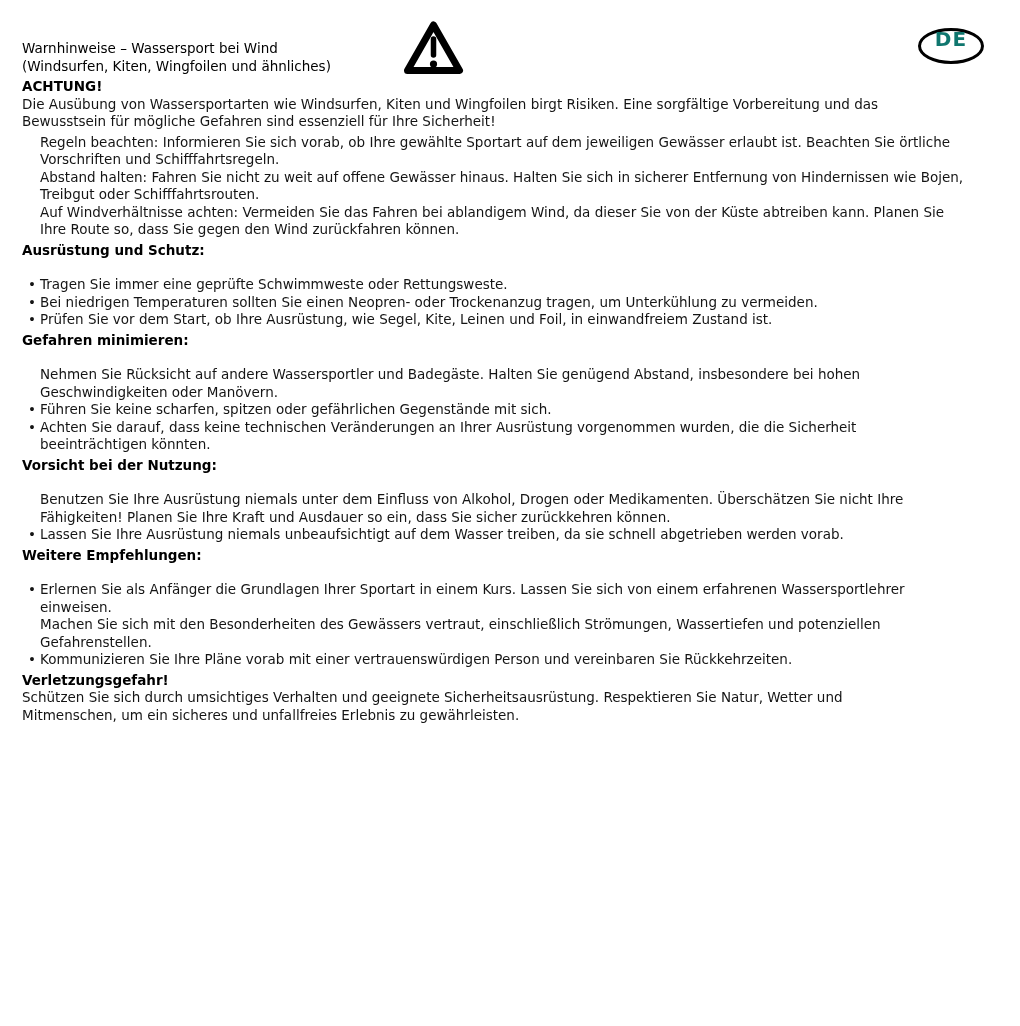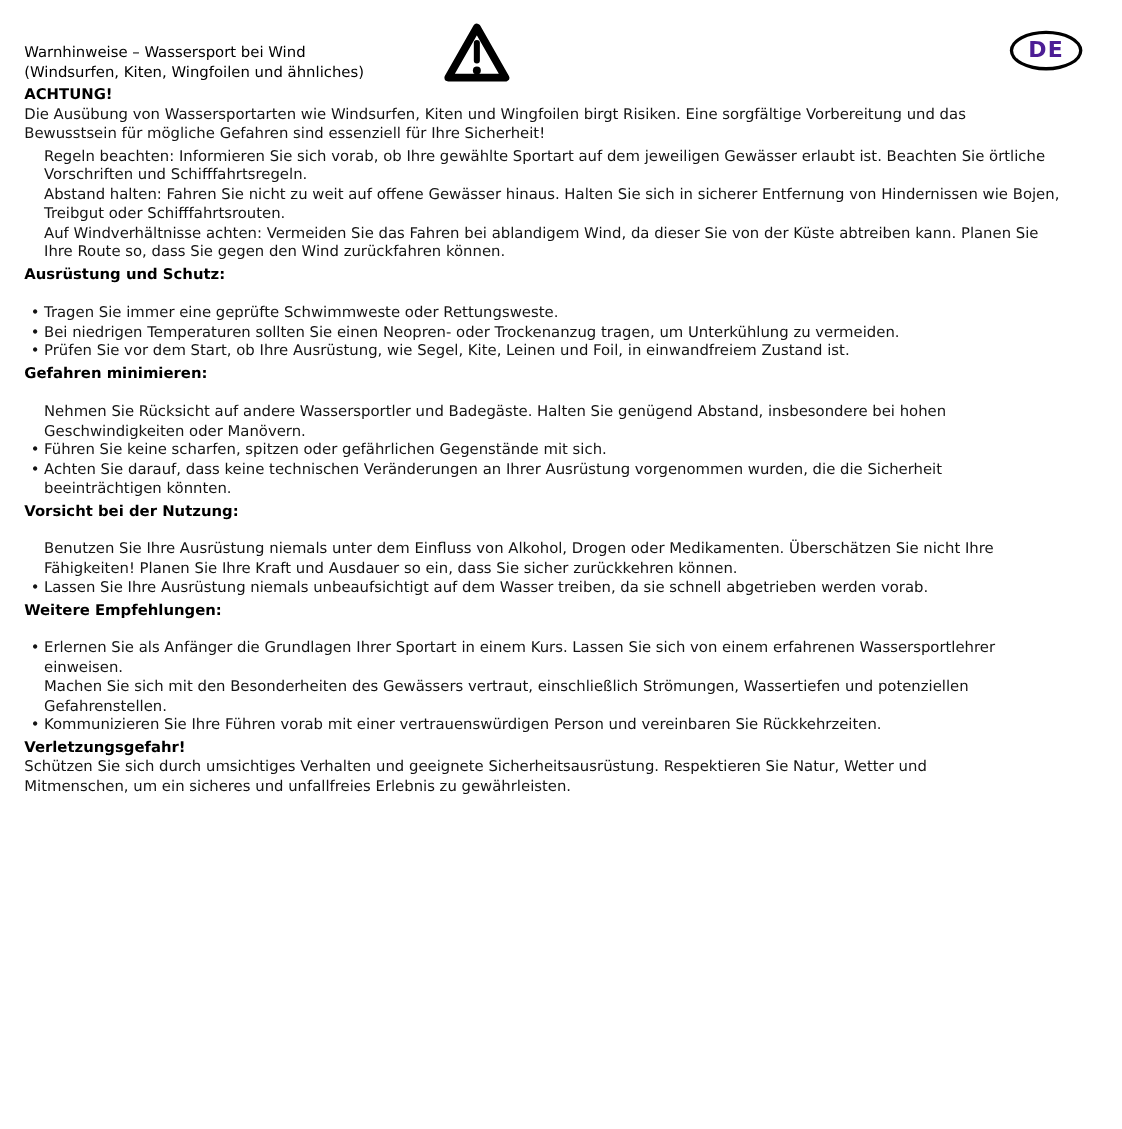--- a/index.html
+++ b/index.html
@@ -25,26 +25,26 @@
   }
   .lang-badge {
     position: absolute;
     left: 918px;
     top: 28px;
     width: 60px;
     height: 30px;
     border: 3px solid #000;
     border-radius: 50%;
     display: flex;
-    align-items: center;
+    align-items: flex-start;
     justify-content: center;
     font-weight: bold;
     font-size: 20px;
     letter-spacing: 1px;
-    color: #4c1d95;
+    color: #0f766e;
   }
 
   
   .section { margin-top: 3px; }
   .heading { font-weight: bold; color: #000; }
   .list-section .heading { margin-bottom: 17px; }
   p.para { margin: 0; max-width: 900px; }
   .items { max-width: 943px; }
   .item { position: relative; padding-left: 18px; }
   .item .bullet {
@@ -110,21 +110,21 @@
         <div class="items">
           <div class="item"><span class="bullet"></span><span>Benutzen Sie Ihre Ausrüstung niemals unter dem Einfluss von Alkohol, Drogen oder Medikamenten. Überschätzen Sie nicht Ihre Fähigkeiten! Planen Sie Ihre Kraft und Ausdauer so ein, dass Sie sicher zurückkehren können.</span></div>
           <div class="item"><span class="bullet">•</span><span>Lassen Sie Ihre Ausrüstung niemals unbeaufsichtigt auf dem Wasser treiben, da sie schnell abgetrieben werden vorab.</span></div>
         </div>
       </section>
       <section class="section list-section">
         <div class="heading">Weitere Empfehlungen:</div>
         <div class="items">
           <div class="item"><span class="bullet">•</span><span>Erlernen Sie als Anfänger die Grundlagen Ihrer Sportart in einem Kurs. Lassen Sie sich von einem erfahrenen Wassersportlehrer einweisen.</span></div>
           <div class="item"><span class="bullet"></span><span>Machen Sie sich mit den Besonderheiten des Gewässers vertraut, einschließlich Strömungen, Wassertiefen und potenziellen Gefahrenstellen.</span></div>
-          <div class="item"><span class="bullet">•</span><span>Kommunizieren Sie Ihre Führen vorab mit einer vertrauenswürdigen Person und vereinbaren Sie Rückkehrzeiten.</span></div>
+          <div class="item"><span class="bullet">•</span><span>Kommunizieren Sie Ihre Pläne vorab mit einer vertrauenswürdigen Person und vereinbaren Sie Rückkehrzeiten.</span></div>
         </div>
       </section>
       <section class="section">
         <div class="heading">Verletzungsgefahr!</div>
         <p class="para">Schützen Sie sich durch umsichtiges Verhalten und geeignete Sicherheitsausrüstung. Respektieren Sie Natur, Wetter und Mitmenschen, um ein sicheres und unfallfreies Erlebnis zu gewährleisten.</p>
       </section>
     </main>
 
 </div>
 

